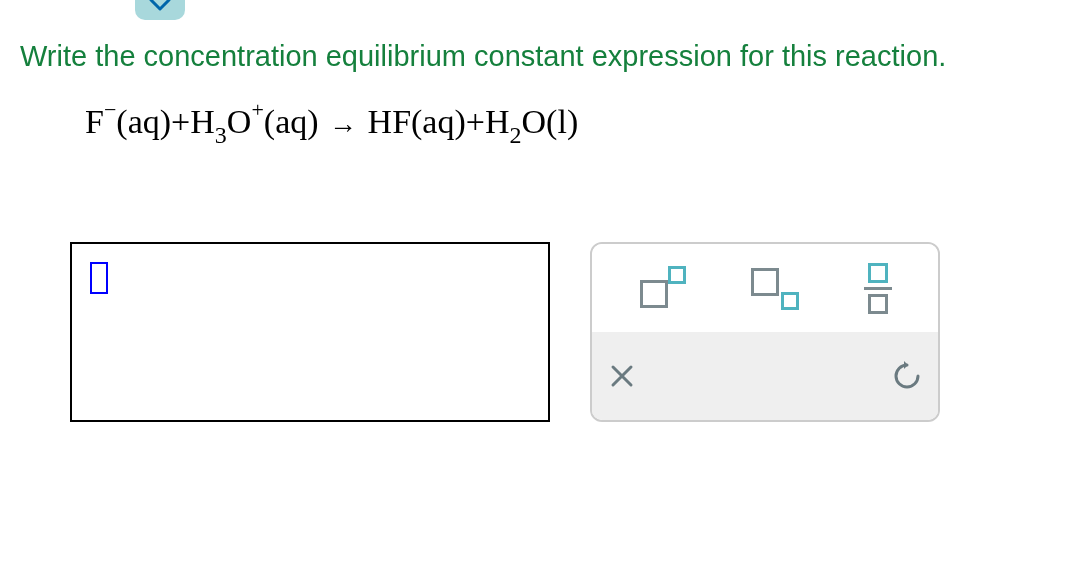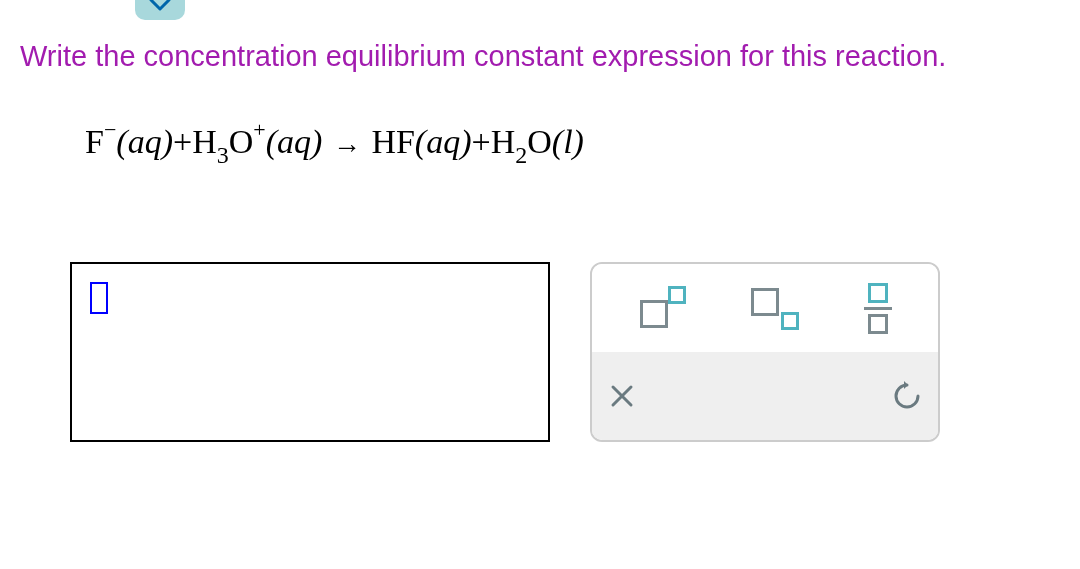--- a/index.html
+++ b/index.html
@@ -25,23 +25,23 @@
       border-radius: 0 0 10px 10px;
       display: flex;
       justify-content: center;
       align-items: flex-start;
     }
     .hint-indicator svg {
       margin-top: -2px;
     }
     .question-text {
       font-size: 29px;
-      color: #a21caf;
+      color: #15803d;
       margin-top: 30px;
-      margin-bottom: 48px;
+      margin-bottom: 28px;
     }
     .equation {
       font-family: 'Times New Roman', Times, serif;
       font-size: 34px;
       color: #000000;
       margin-left: 65px;
       letter-spacing: 0px;
     }
     .equation sup {
       font-size: 22px;
@@ -53,21 +53,20 @@
       font-size: 24px;
       vertical-align: sub;
       position: relative;
       top: 2px;
     }
     .equation .arrow {
       font-size: 28px;
       margin: 0 2px;
     }
     .equation .italic {
-      font-style: italic;
     }
     .bottom-row {
       display: flex;
       gap: 40px;
       margin-top: 95px;
       margin-left: 50px;
     }
     .answer-box {
       width: 480px;
       height: 180px;

